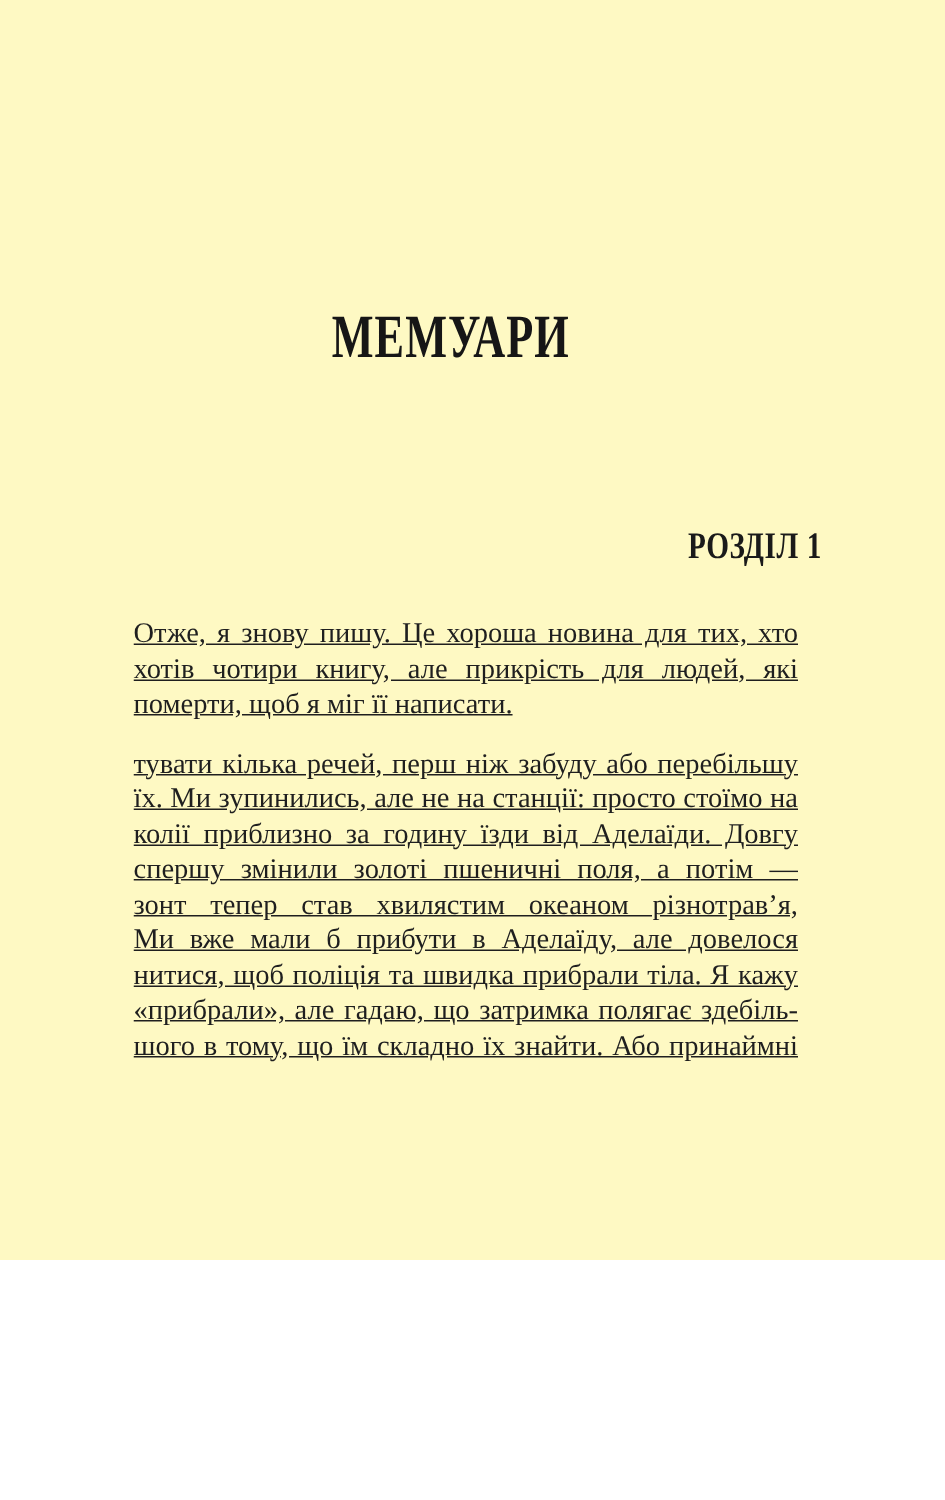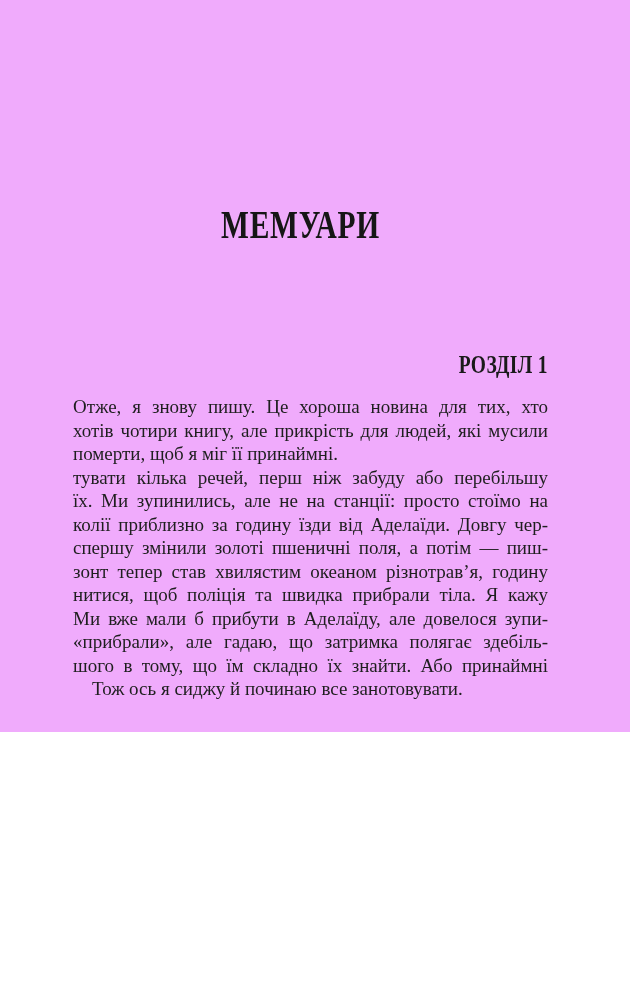--- a/index.html
+++ b/index.html
@@ -2,22 +2,22 @@
 <html lang="uk"><head>
 <meta charset="utf-8">
 <style>
   html, body {
     margin: 0;
     padding: 0;
   }
   .page {
     position: relative;
     width: 630px;
-    height: 732px;
-    background: #f0abfc;
+    height: 840px;
+    background: #fef9c3;
     overflow: hidden;
     font-family: "Liberation Serif", "DejaVu Serif", serif;
     color: #1f1f1f;
   }
   .title {
     position: absolute;
     left: 73px;
     top: 204px;
     width: 455px;
     margin: 0;
@@ -48,21 +48,22 @@
   }
   .body-text {
     position: absolute;
     left: 73px;
     top: 395px;
     width: 475px;
     font-size: 19px;
     line-height: 23.5px;
   }
   .paragraph {
-    margin: 0;
+    margin: 16px;
+    text-decoration: underline;
   }
   .line {
     text-align: justify;
     text-align-last: justify;
     height: 23.5px;
     overflow: hidden;
     hyphens: none;
   }
   .line.indent {
     text-indent: 19px;
@@ -84,32 +85,29 @@
 
 <div class="page">
   <h1 class="title">МЕМУАРИ</h1>
 
   <div class="chapter">РОЗДІЛ 1</div>
 
   <div class="body-text">
       <div class="paragraph">
         <div class="line">Отже, я знову пишу. Це хороша новина для тих, хто</div>
         <div class="line">хотів чотири книгу, але прикрість для людей, які мусили</div>
-        <div class="line unjustified">померти, щоб я міг її принаймні.</div>
+        <div class="line unjustified">померти, щоб я міг її написати.</div>
       </div>
       <div class="paragraph">
         <div class="line">тувати кілька речей, перш ніж забуду або перебільшу</div>
         <div class="line">їх. Ми зупинились, але не на станції: просто стоїмо на</div>
         <div class="line">колії приблизно за годину їзди від Аделаїди. Довгу чер-</div>
         <div class="line">спершу змінили золоті пшеничні поля, а потім — пиш-</div>
         <div class="line">зонт тепер став хвилястим океаном різнотрав’я, годину</div>
+        <div class="line">Ми вже мали б прибути в Аделаїду, але довелося зупи-</div>
         <div class="line">нитися, щоб поліція та швидка прибрали тіла. Я кажу</div>
-        <div class="line">Ми вже мали б прибути в Аделаїду, але довелося зупи-</div>
         <div class="line">«прибрали», але гадаю, що затримка полягає здебіль-</div>
         <div class="line">шого в тому, що їм складно їх знайти. Або принаймні</div>
-      </div>
-      <div class="paragraph">
-        <div class="line indent unjustified">Тож ось я сиджу й починаю все занотовувати.</div>
       </div>
     </div>
 
   <div class="folio">17</div>
 </div>
 
 </body></html>

